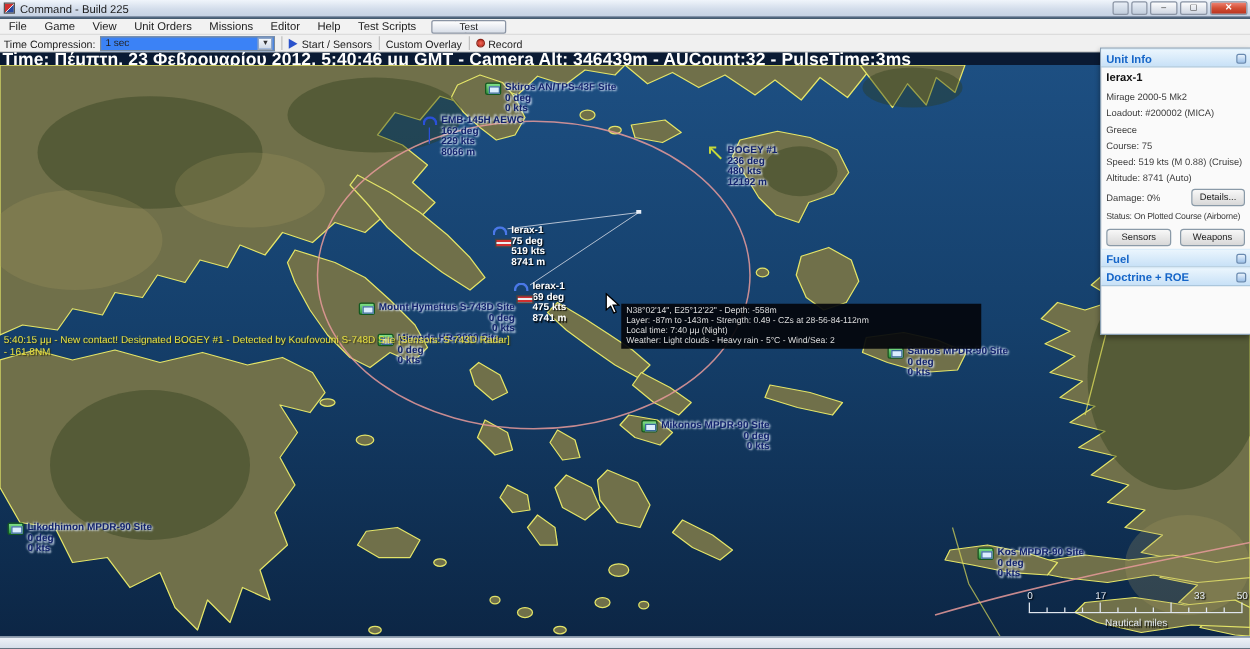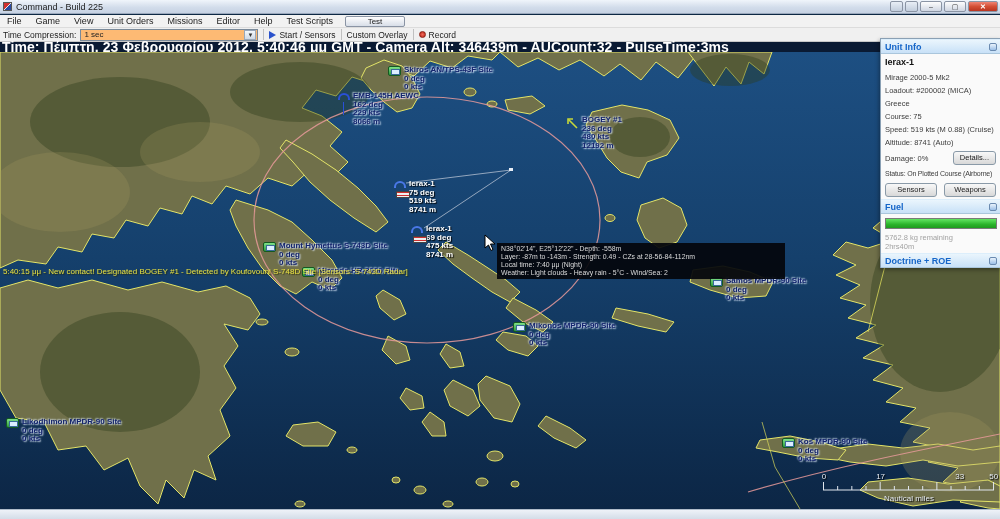--- a/index.html
+++ b/index.html
@@ -26,21 +26,21 @@
   .menubar { position:absolute; top:15px; left:0; right:0; height:13px;
     background:#f2f2f2; border-bottom:1px solid #dcdcdc; display:flex; }
   .mitem { font-size:9px; color:#222; padding:0 7px; line-height:13px; }
   .test-btn { position:absolute; left:345px; top:1px; width:60px; height:11px;
     border:1px solid #8a94a4; border-radius:2px; background:linear-gradient(#fefefe,#d8dee8);
     font-size:8px; text-align:center; line-height:10px; color:#222; }
   
   .toolbar { position:absolute; top:28px; left:0; right:0; height:14px;
     background:#f0f0f0; border-bottom:1px solid #c8c8c8; display:flex; align-items:center; font-size:8.5px; color:#222; }
   .tb-label { margin:0 4px 0 3px; }
-  .combo { width:178px; height:12px; background:#fdba74; border:1px solid #7a8a9a;
+  .combo { width:140px; height:12px; background:#3b82f6; border:1px solid #7a8a9a;
     display:flex; align-items:center; position:relative; }
   .combo-text { font-size:8px; margin-left:3px; flex:1; }
   .combo-arrow { width:12px; height:10px; margin-right:1px; background:linear-gradient(#f4f8fc,#cfd9e6);
     border:1px solid #9aa8ba; font-size:6px; line-height:9px; text-align:center; color:#333; }
   .tb-sep { width:1px; height:11px; background:#c0c0c0; margin:0 5px; }
   .play-ico { width:0; height:0; border-top:4px solid transparent; border-bottom:4px solid transparent;
     border-left:7px solid #2a52cc; margin-right:3px; }
   .rec-ico { width:7px; height:7px; border-radius:50%; background:radial-gradient(#f06a5a,#b92015);
     border:1px solid #8a2015; margin-right:3px; }
   
@@ -275,21 +275,21 @@
         </div>
         <div class="map-unit sel" style="left: 411px; top: 173px;">
           <span class="u-icon icon-aircraft-selected"></span>
           <div class="u-text">
             <div>Ierax-1</div>
             <div>69 deg</div>
             <div>475 kts</div>
             <div>8741 m</div>
           </div>
         </div>
-        <div class="map-unit" style="left: 263px; top: 190px;">
+        <div class="map-unit" style="left: 287px; top: 190px; text-align: right;">
           <span class="u-icon icon-radar-site"></span>
           <div class="u-text">
             <div>Mount Hymettus S-743D Site</div>
             <div>0 deg</div>
             <div>0 kts</div>
           </div>
         </div>
         <div class="map-unit" style="left: 302px; top: 215px;">
           <span class="u-icon icon-radar-site"></span>
           <div class="u-text">
@@ -299,21 +299,21 @@
           </div>
         </div>
         <div class="map-unit" style="left: 710px; top: 225px;">
           <span class="u-icon icon-radar-site"></span>
           <div class="u-text">
             <div>Samos MPDR-90 Site</div>
             <div>0 deg</div>
             <div>0 kts</div>
           </div>
         </div>
-        <div class="map-unit" style="left: 513px; top: 270px;">
+        <div class="map-unit" style="left: 513px; top: 284px; text-align: right;">
           <span class="u-icon icon-radar-site"></span>
           <div class="u-text">
             <div>Mikonos MPDR-90 Site</div>
             <div>0 deg</div>
             <div>0 kts</div>
           </div>
         </div>
         <div class="map-unit" style="left: 6px; top: 366px;">
           <span class="u-icon icon-radar-site"></span>
           <div class="u-text">
@@ -327,20 +327,21 @@
           <div class="u-text">
             <div>Kos MPDR-90 Site</div>
             <div>0 deg</div>
             <div>0 kts</div>
           </div>
         </div>
       </div>
 
     <div class="map-log">
       <div>5:40:15 μμ - New contact! Designated BOGEY #1 - Detected by Koufovouni S-748D Site [Sensors: S-743D Radar]</div>
+      <div>- 161,8NM</div>
     </div>
 
     <div class="map-tooltip">
       <div>N38°02'14", E25°12'22" - Depth: -558m</div>
       <div>Layer: -87m to -143m - Strength: 0.49 - CZs at 28-56-84-112nm</div>
       <div>Local time: 7:40 μμ (Night)</div>
       <div>Weather: Light clouds - Heavy rain - 5°C - Wind/Sea: 2</div>
     </div>
 
     <div class="cursor">
@@ -396,29 +397,20 @@
       <div class="ui-status">Status: On Plotted Course (Airborne)</div>
       <div class="btn-row">
         <span class="pbtn">Sensors</span>
         <span class="pbtn">Weapons</span>
       </div>
     </div>
     <div class="sec-head">
       <span class="t">Fuel</span>
       <span class="pin"></span>
     </div>
-    <div class="fuel-body">
-      <div class="fuel-bar">
-          <div class="fuel-fill" id="fuel-fill" style="width: 100%;"></div>
-        </div>
-      <div class="fuel-txt">
-        <div>5762.8 kg remaining</div>
-        <div>2hrs40m</div>
-      </div>
-    </div>
     <div class="sec-head">
       <span class="t">Doctrine + ROE</span>
       <span class="pin"></span>
     </div>
     <div class="panel-foot"></div>
   </div>
 
   <div class="bottom-strip"></div>
 </div>
 

